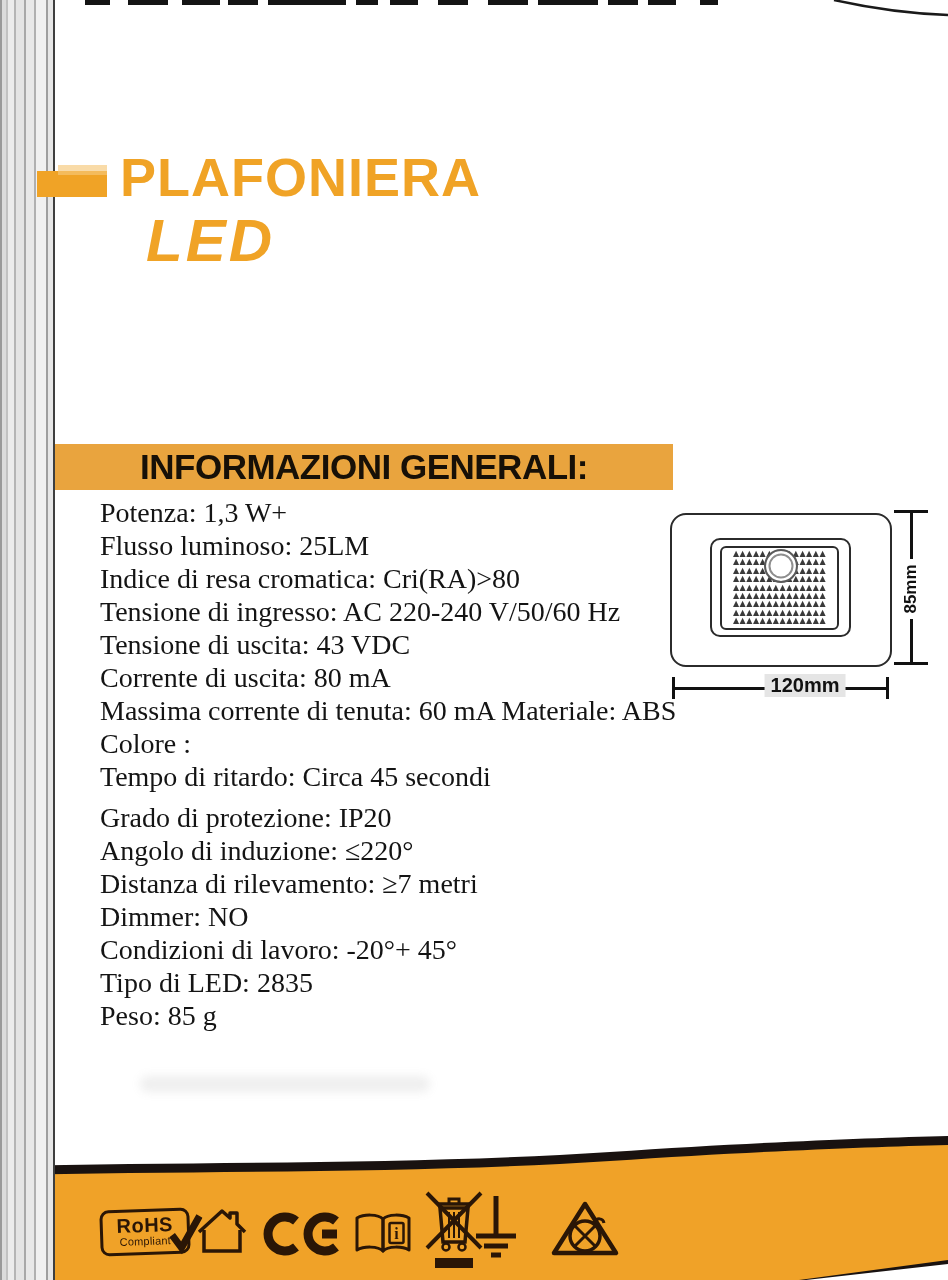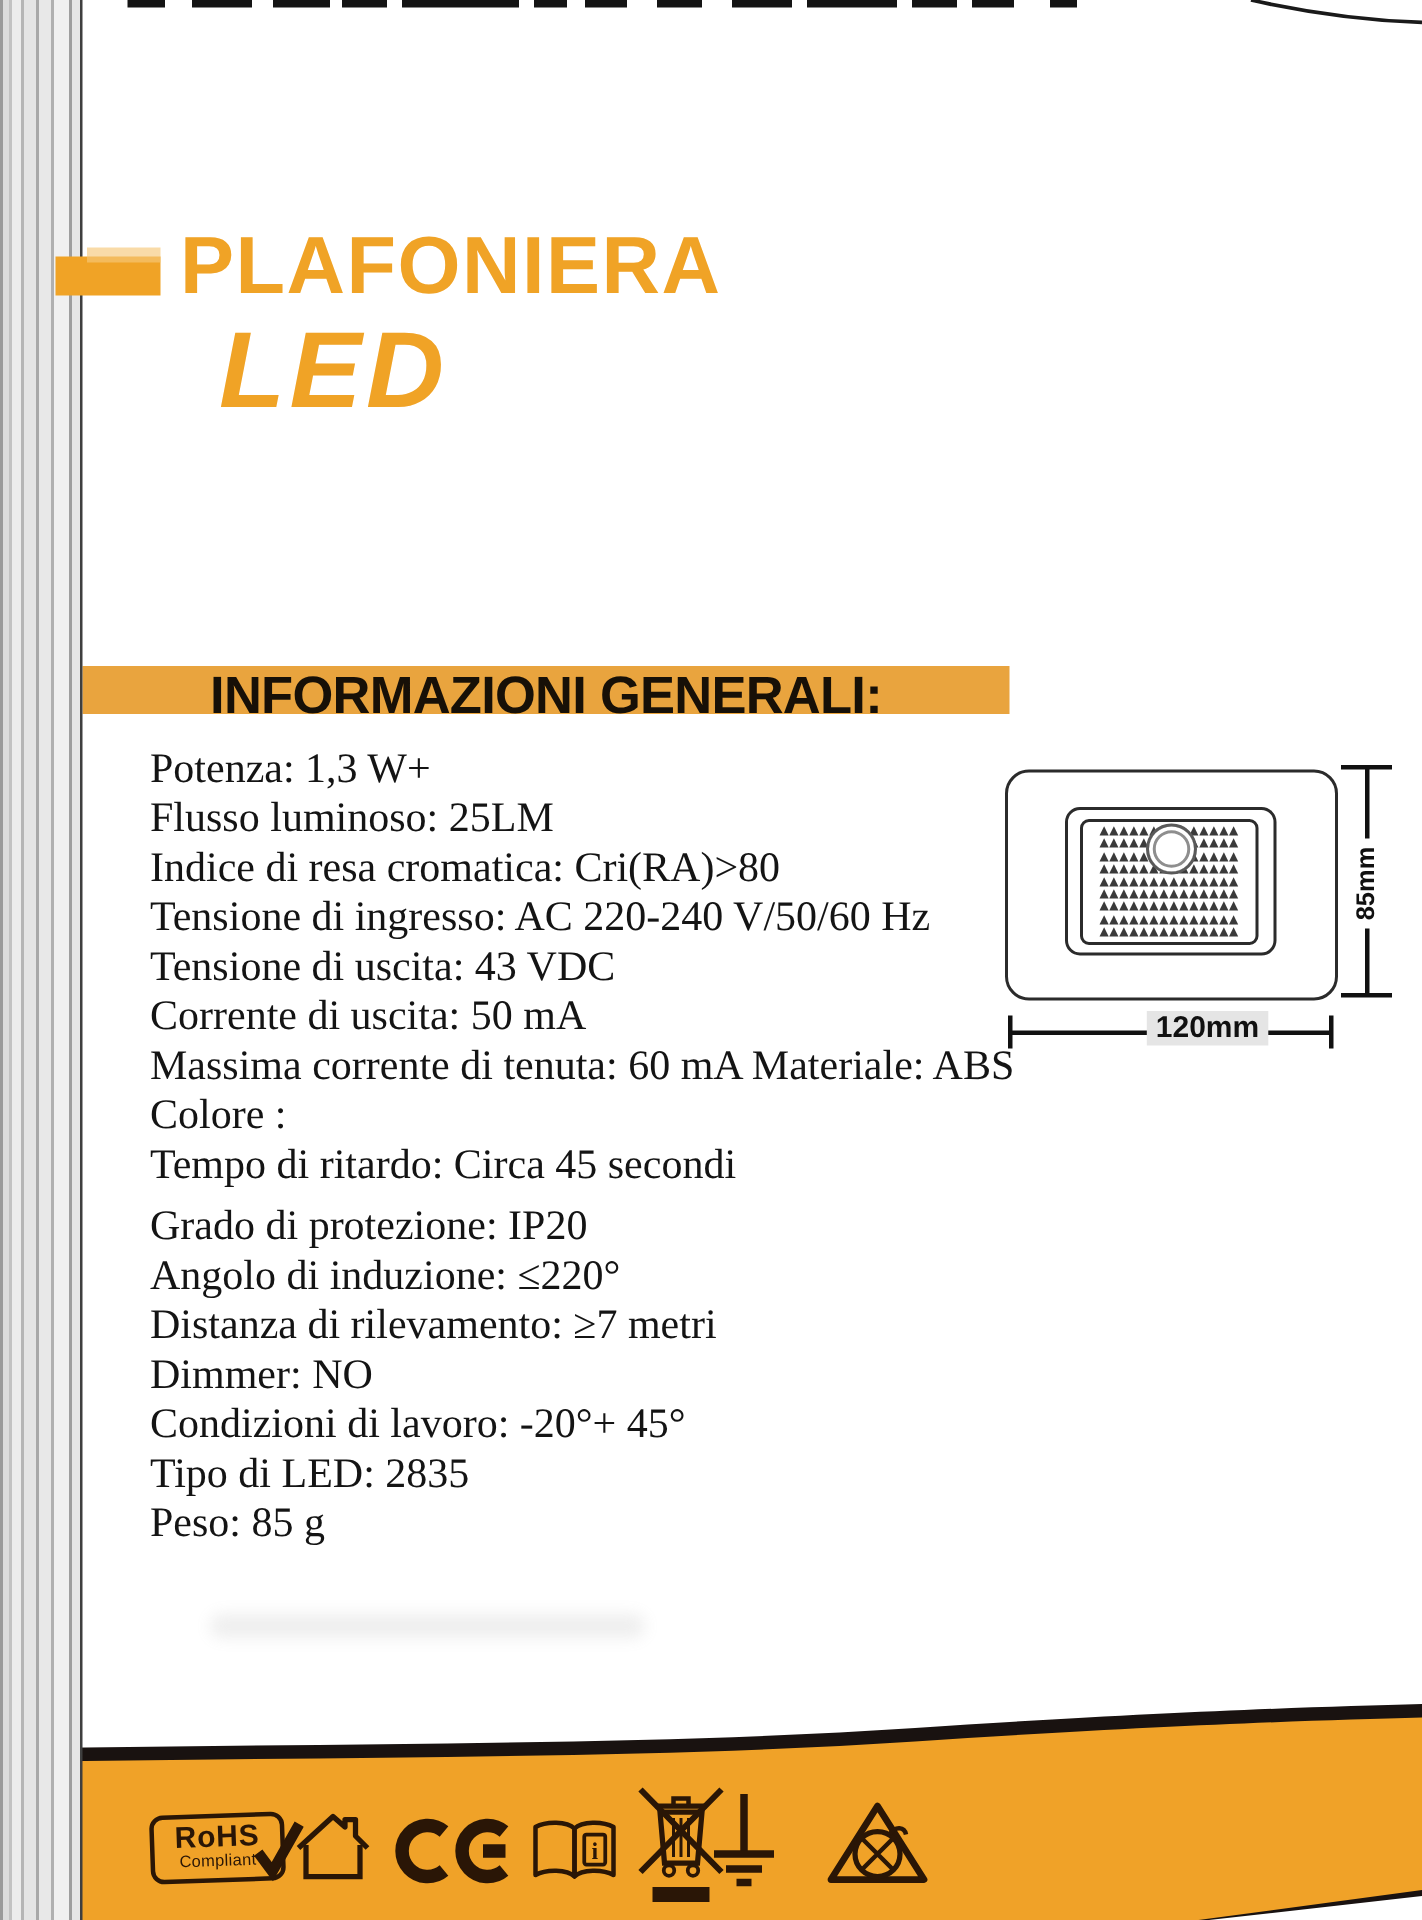--- a/index.html
+++ b/index.html
@@ -18,26 +18,26 @@
   .top-remnants{position:absolute;left:0;top:0;width:948px;height:8px;z-index:5;}
   .top-remnants span{position:absolute;top:0;height:5px;background:#141414;display:block;}
 
   .curl-line{position:absolute;left:0;top:0;z-index:4;}
 
   
   .title-bullet{position:absolute;left:37px;top:171px;width:70px;height:26px;z-index:31;}
   .title-bullet .hi{position:absolute;left:21px;top:-6px;width:49px;height:10px;opacity:.65;}
   .page-title{position:absolute;left:120px;top:146px;margin:0;font-size:54px;font-weight:bold;
       letter-spacing:1px;z-index:6;}
-  .page-subtitle{position:absolute;left:146px;top:206px;font-size:72px;font-weight:bold;
+  .page-subtitle{position:absolute;left:146px;top:206px;font-size:60px;font-weight:bold;
       font-style:italic;letter-spacing:3px;z-index:6;}
 
   
-  .banner{position:absolute;left:55px;top:444px;width:618px;height:32px;display:flex;
-      justify-content:center;z-index:6;}
+  .banner{position:absolute;left:55px;top:444px;width:618px;height:46px;display:flex;
+      align-items:center;justify-content:center;z-index:6;}
   .banner h2{margin:0;font-size:35px;font-weight:bold;letter-spacing:-0.5px;color:#171007;}
 
   
   .specs{position:absolute;left:100px;top:496px;margin:0;padding:0;list-style:none;z-index:6;
       font-family:"Liberation Serif",serif;font-size:28px;color:#141414;}
   .specs li{line-height:33px;white-space:nowrap;}
   .specs li:nth-child(10){margin-top:8px;}
 
   
   .smudge{position:absolute;left:140px;top:1076px;width:290px;height:16px;background:#9a9a9a;
@@ -112,21 +112,21 @@
   <div class="banner" style="background:#E9A43E;">
     <h2>INFORMAZIONI GENERALI:</h2>
   </div>
 
   <ul class="specs">
     <li>Potenza: 1,3 W+</li>
     <li>Flusso luminoso: 25LM</li>
     <li>Indice di resa cromatica: Cri(RA)&gt;80</li>
     <li>Tensione di ingresso: AC 220-240 V/50/60 Hz</li>
     <li>Tensione di uscita: 43 VDC</li>
-    <li>Corrente di uscita: 50 mA</li>
+    <li>Corrente di uscita: 80 mA</li>
     <li>Massima corrente di tenuta: 60 mA Materiale: ABS</li>
     <li>Colore :</li>
     <li>Tempo di ritardo: Circa 45 secondi</li>
     <li>Grado di protezione: IP20</li>
     <li>Angolo di induzione: ≤220°</li>
     <li>Distanza di rilevamento: ≥7 metri</li>
     <li>Dimmer: NO</li>
     <li>Condizioni di lavoro: -20°+ 45°</li>
     <li>Tipo di LED: 2835</li>
     <li>Peso: 85 g</li>

